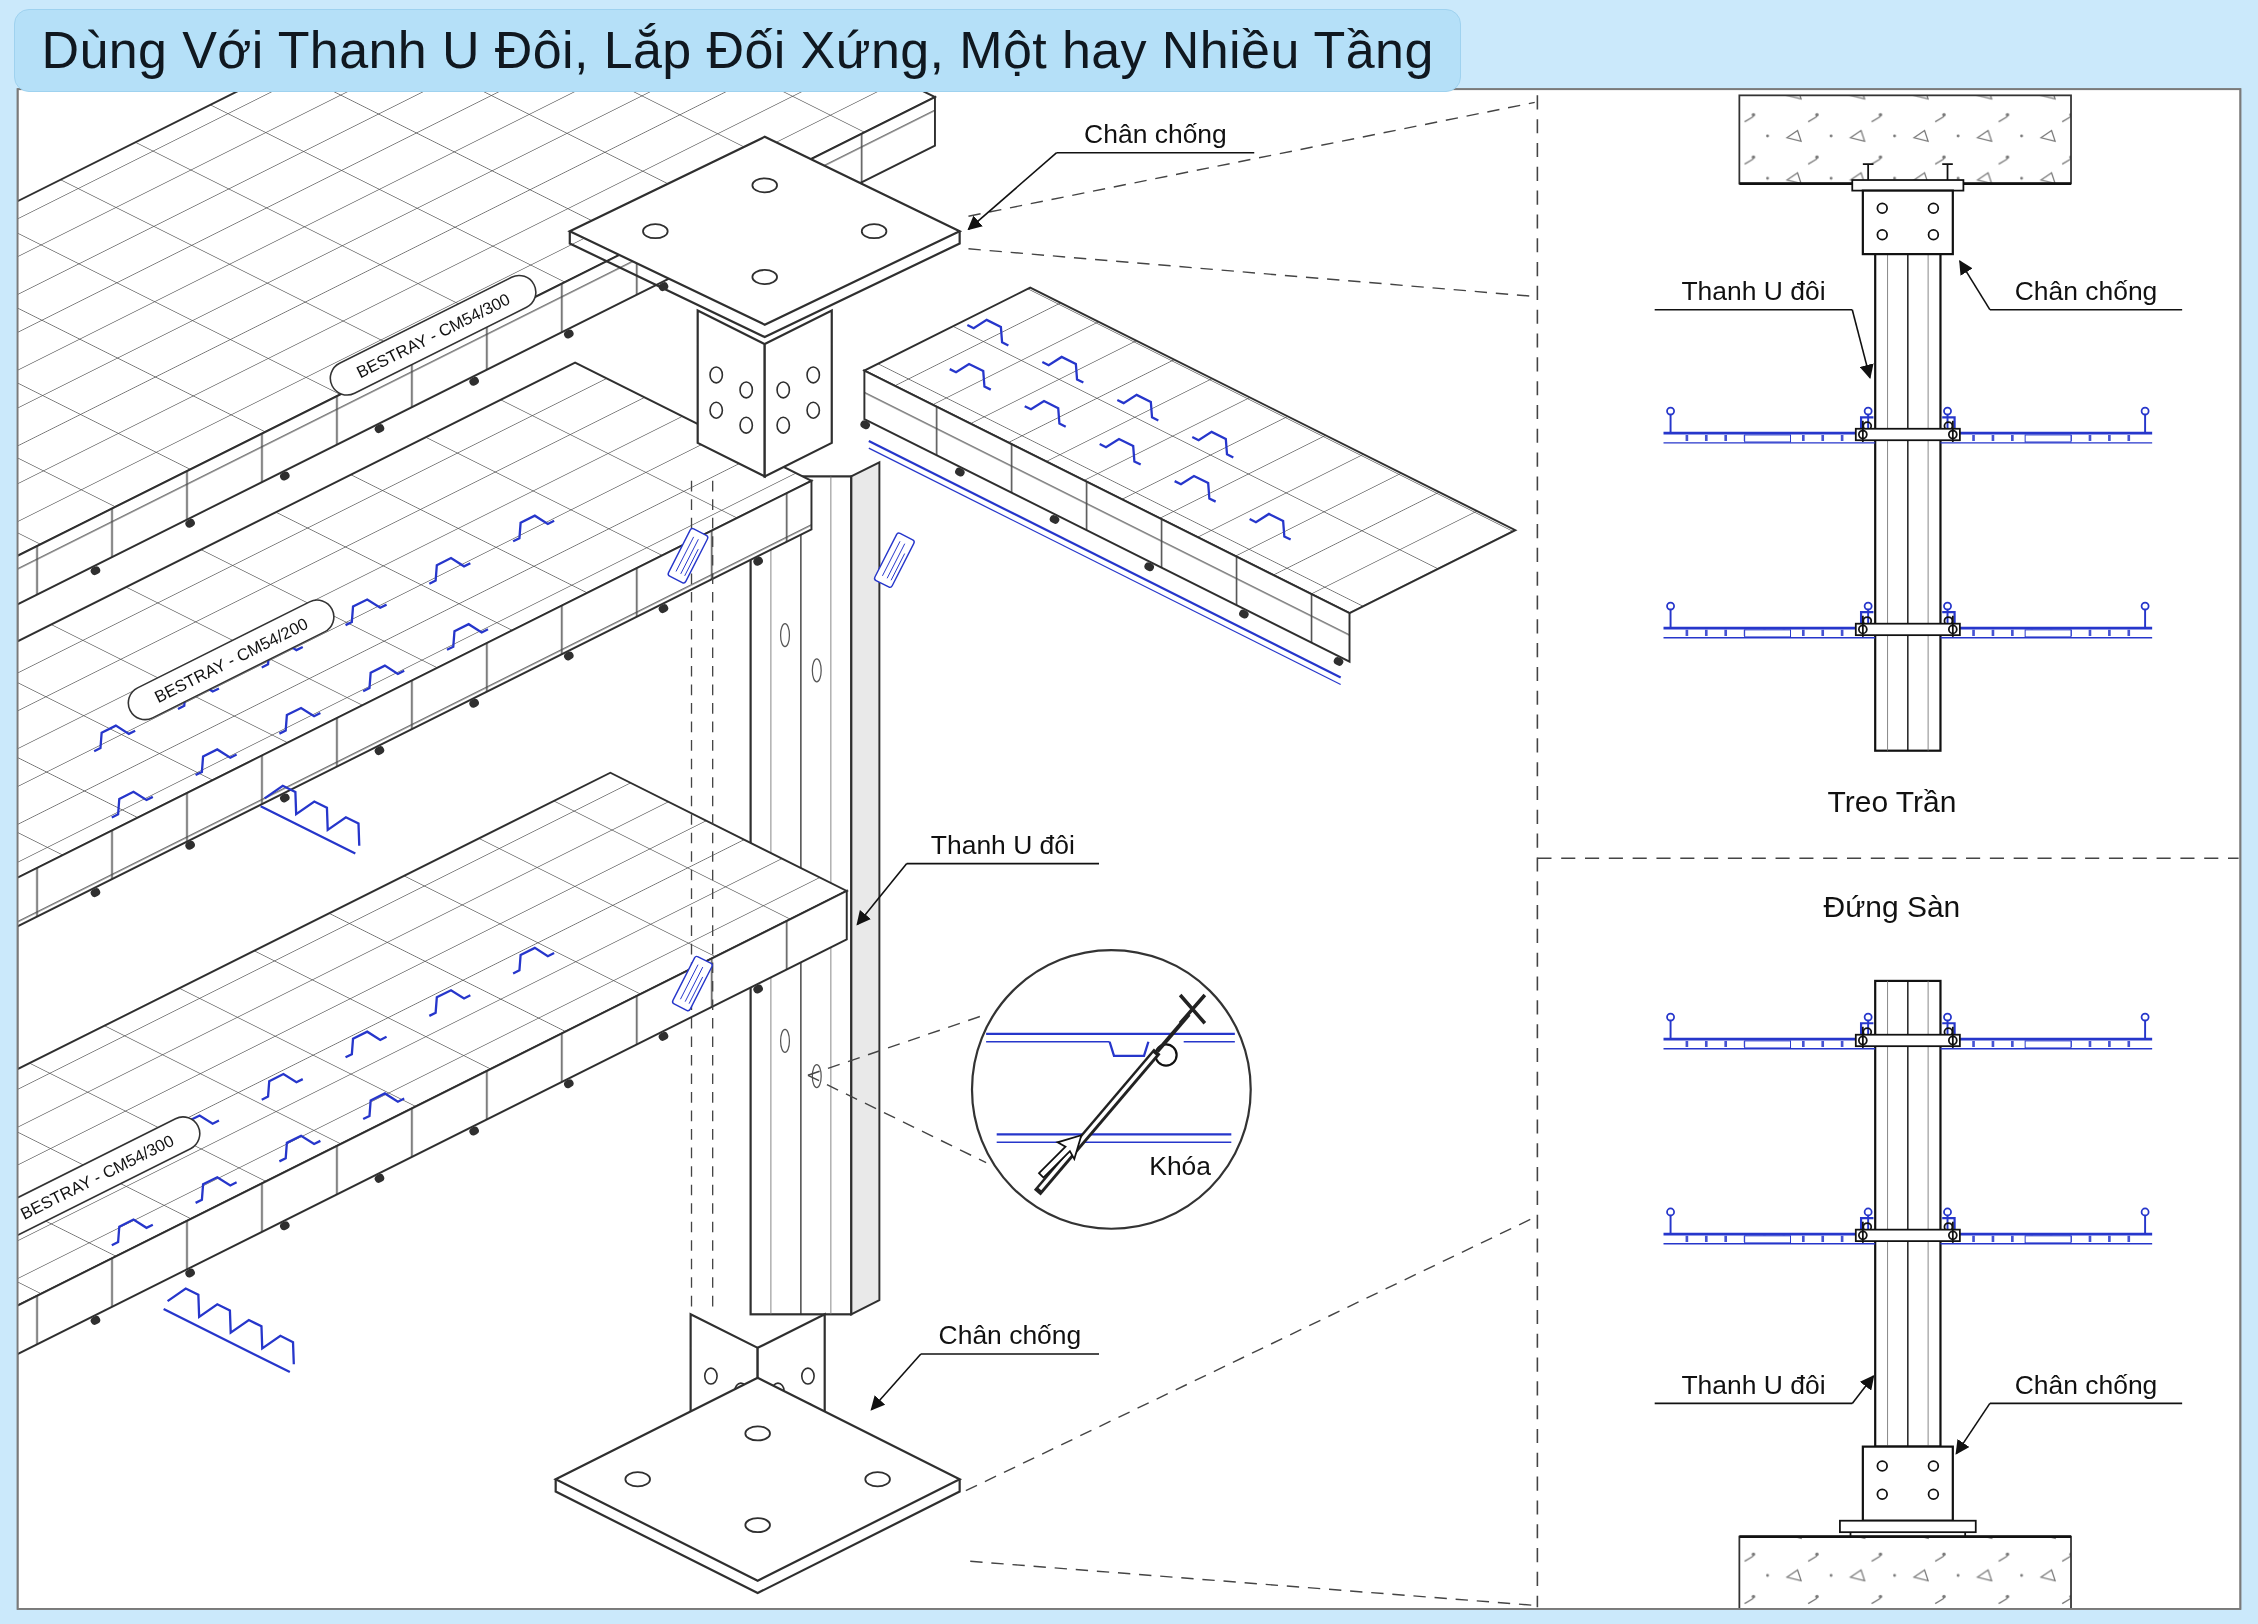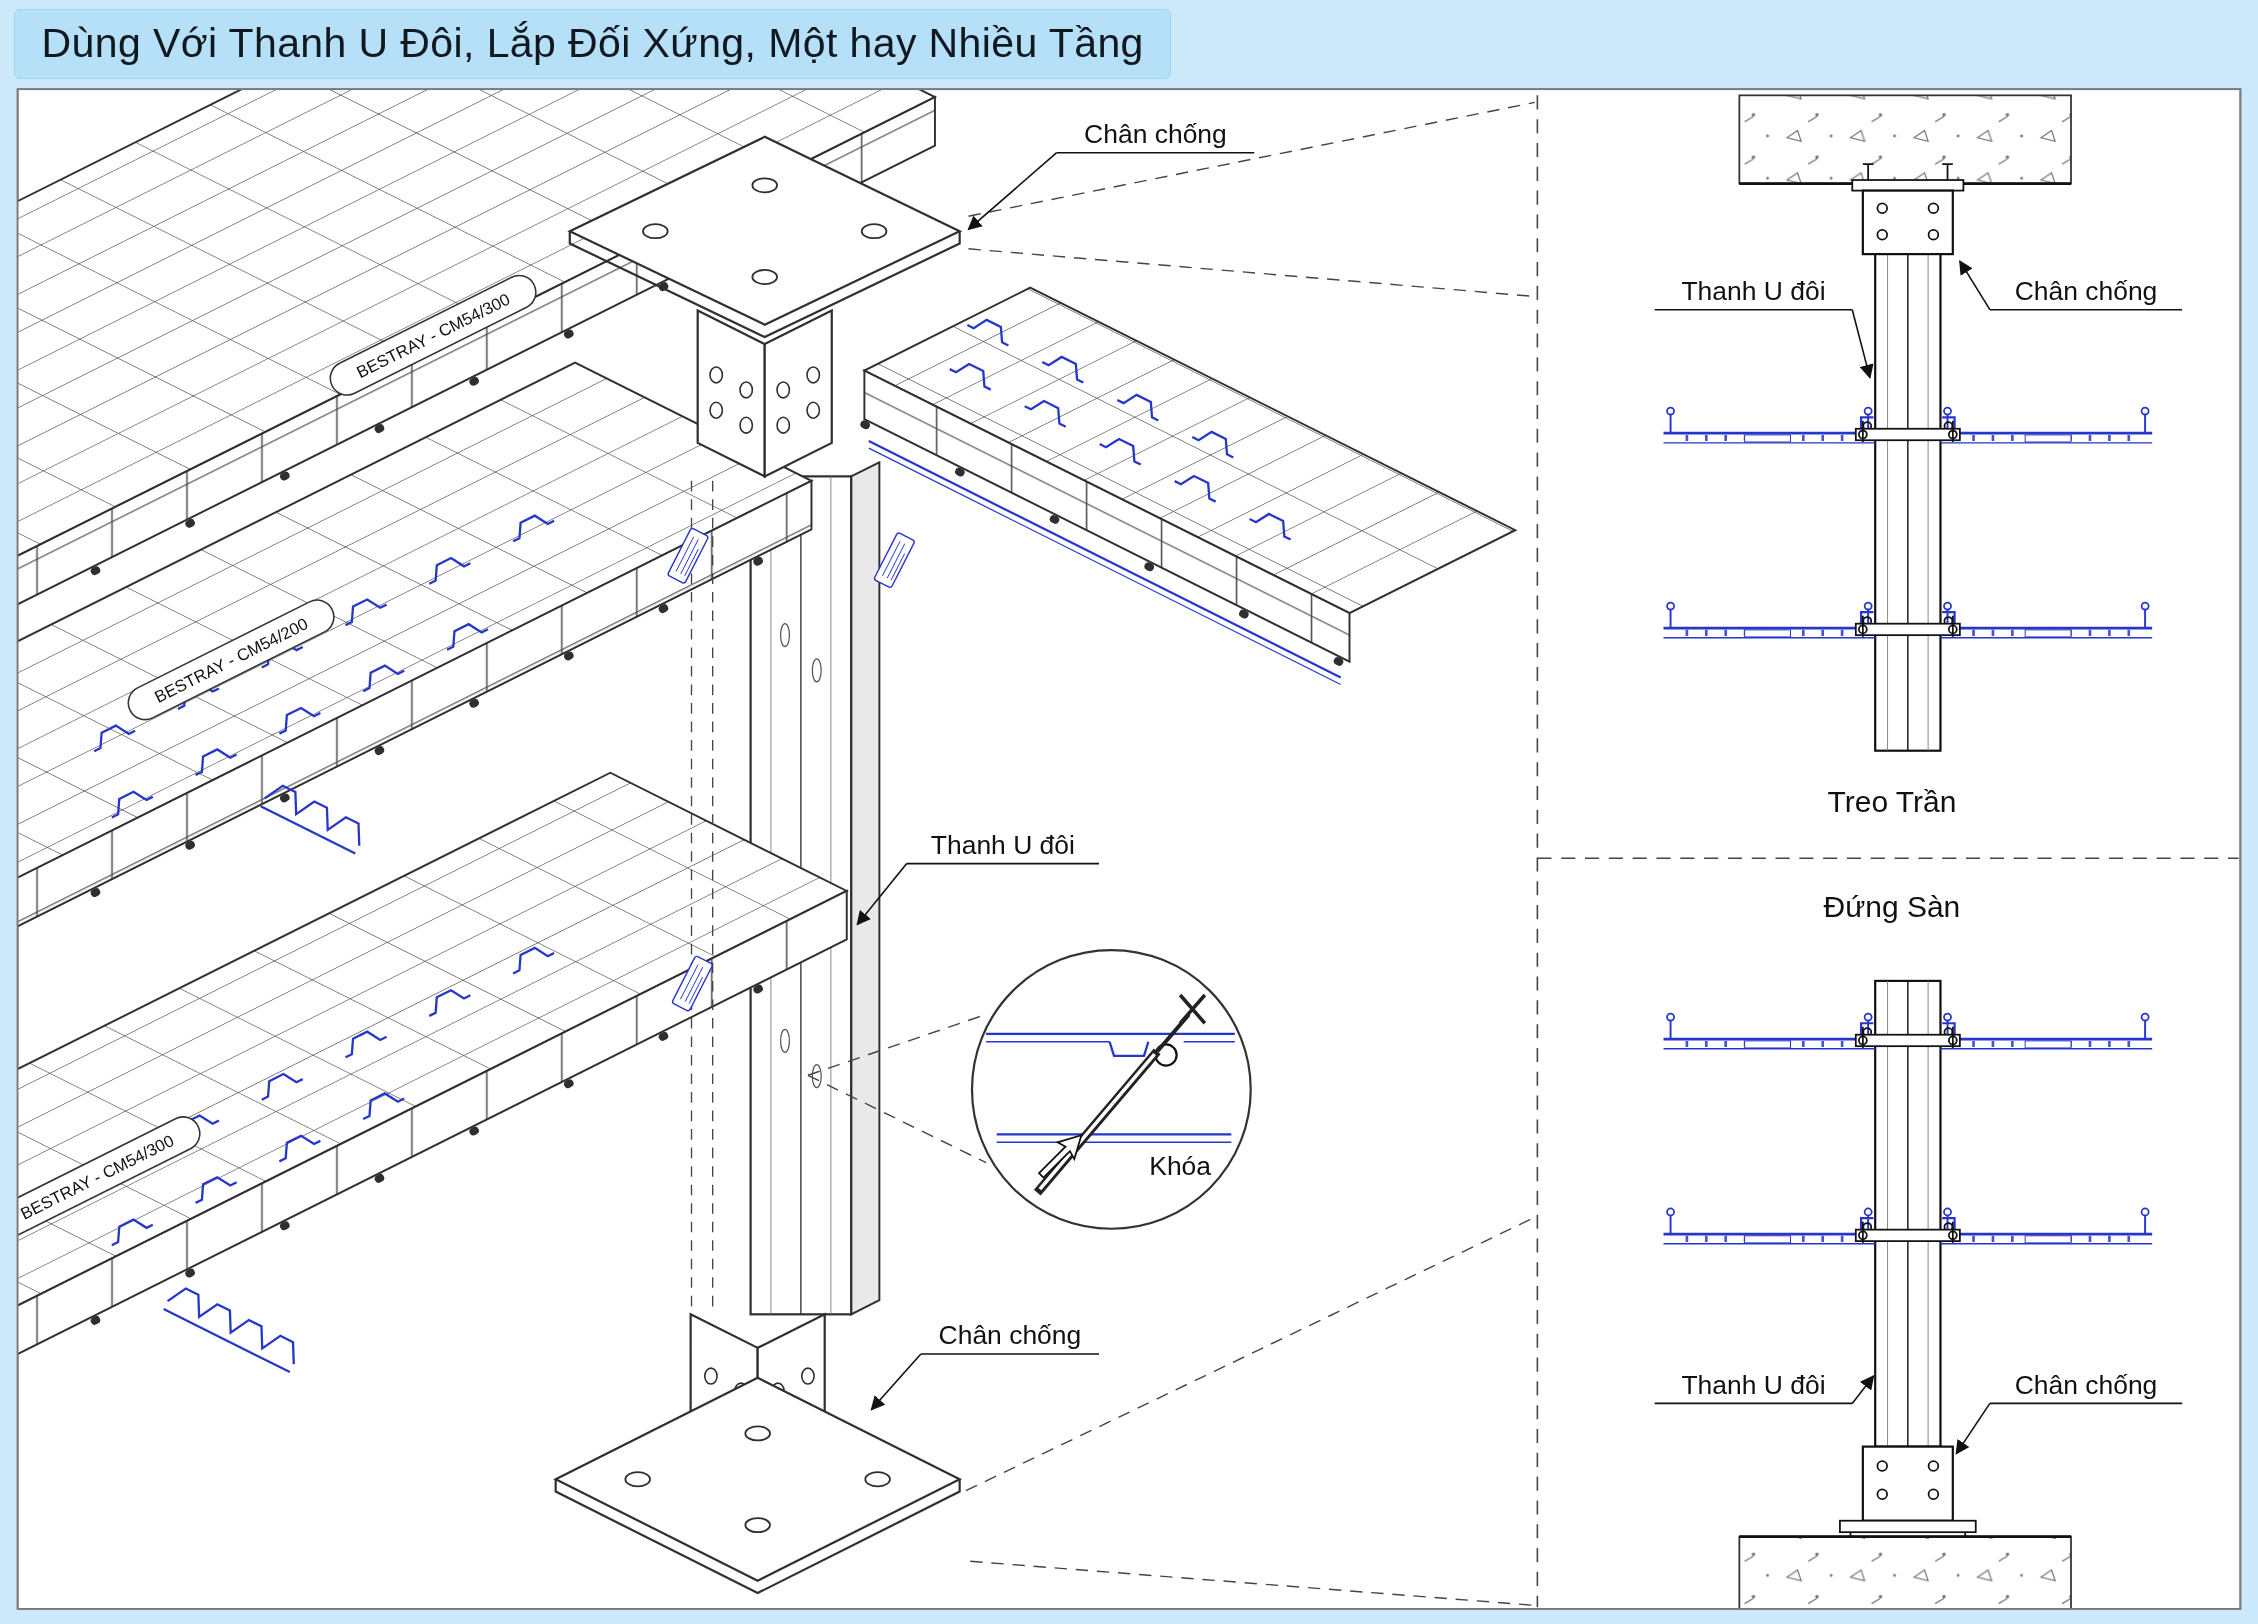--- a/index.html
+++ b/index.html
@@ -7,23 +7,23 @@
     width:2258px;height:1624px;
     background:#cbe9fb;
     font-family:"Liberation Sans", sans-serif;
     position:relative;
     overflow:hidden;
   }
   .banner{
     position:absolute;left:14px;top:8.8px;
     background:#b5e0f8;
     border:0.9px solid #9fd2ef;
-    border-radius:6px;
+    border-radius:15px;
     padding:10.6px 26.5px;
-    font-size:41px;
+    font-size:52px;
     color:#101820;
     letter-spacing:0.4px;
     white-space:nowrap;
     z-index:2;
   }
   .stage{position:absolute;left:0;top:0;width:2258px;height:1624px;z-index:1;}
   svg text{font-family:"Liberation Sans", sans-serif;}
 </style>
 </head>
 <body>

